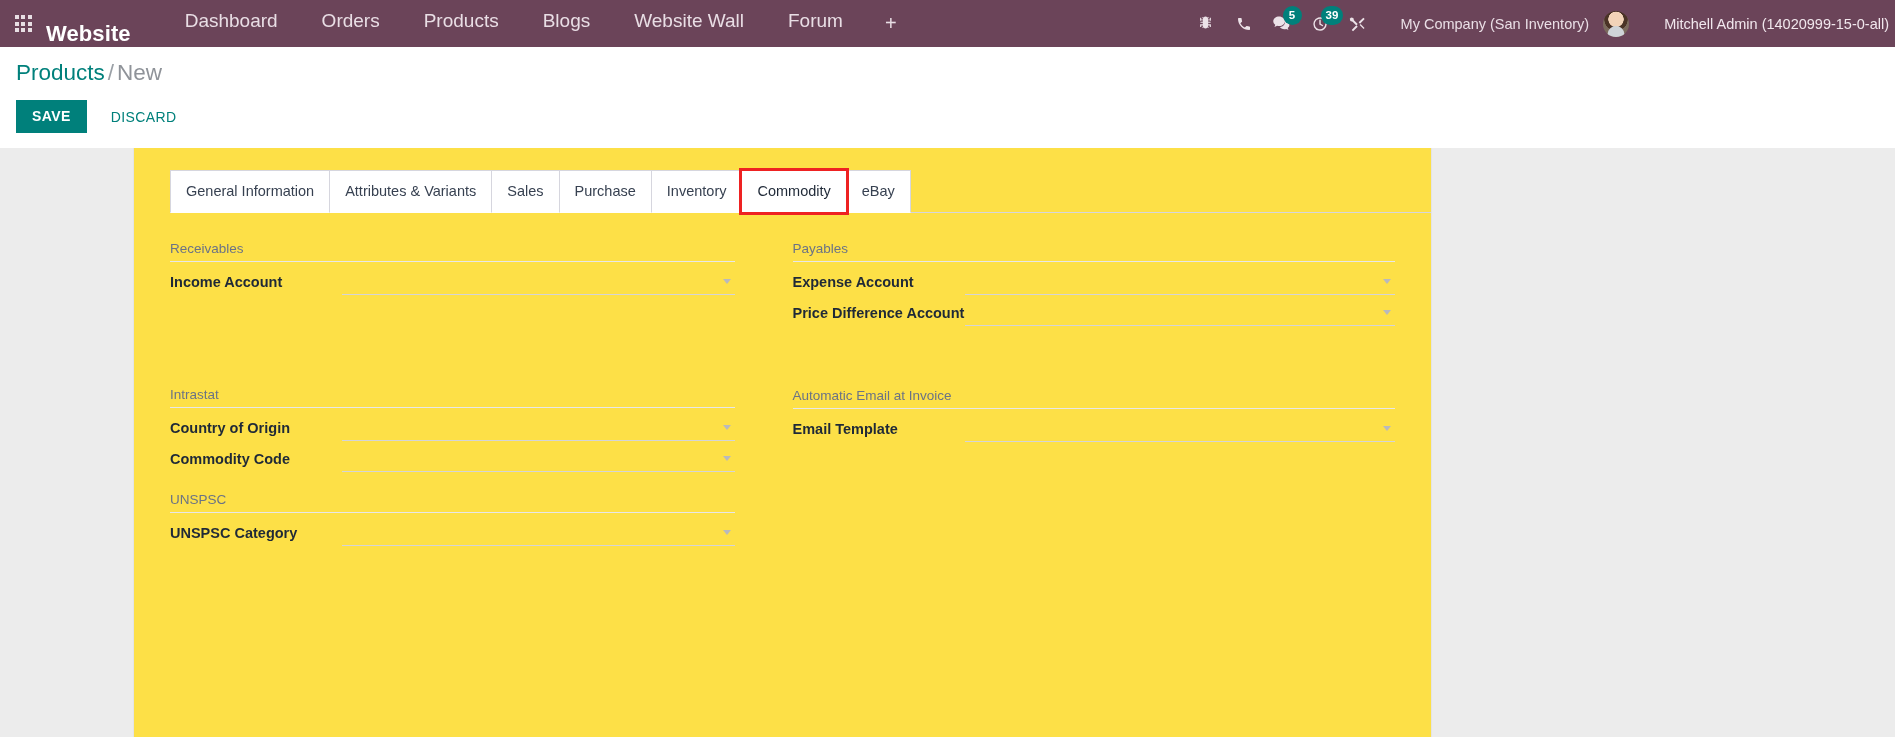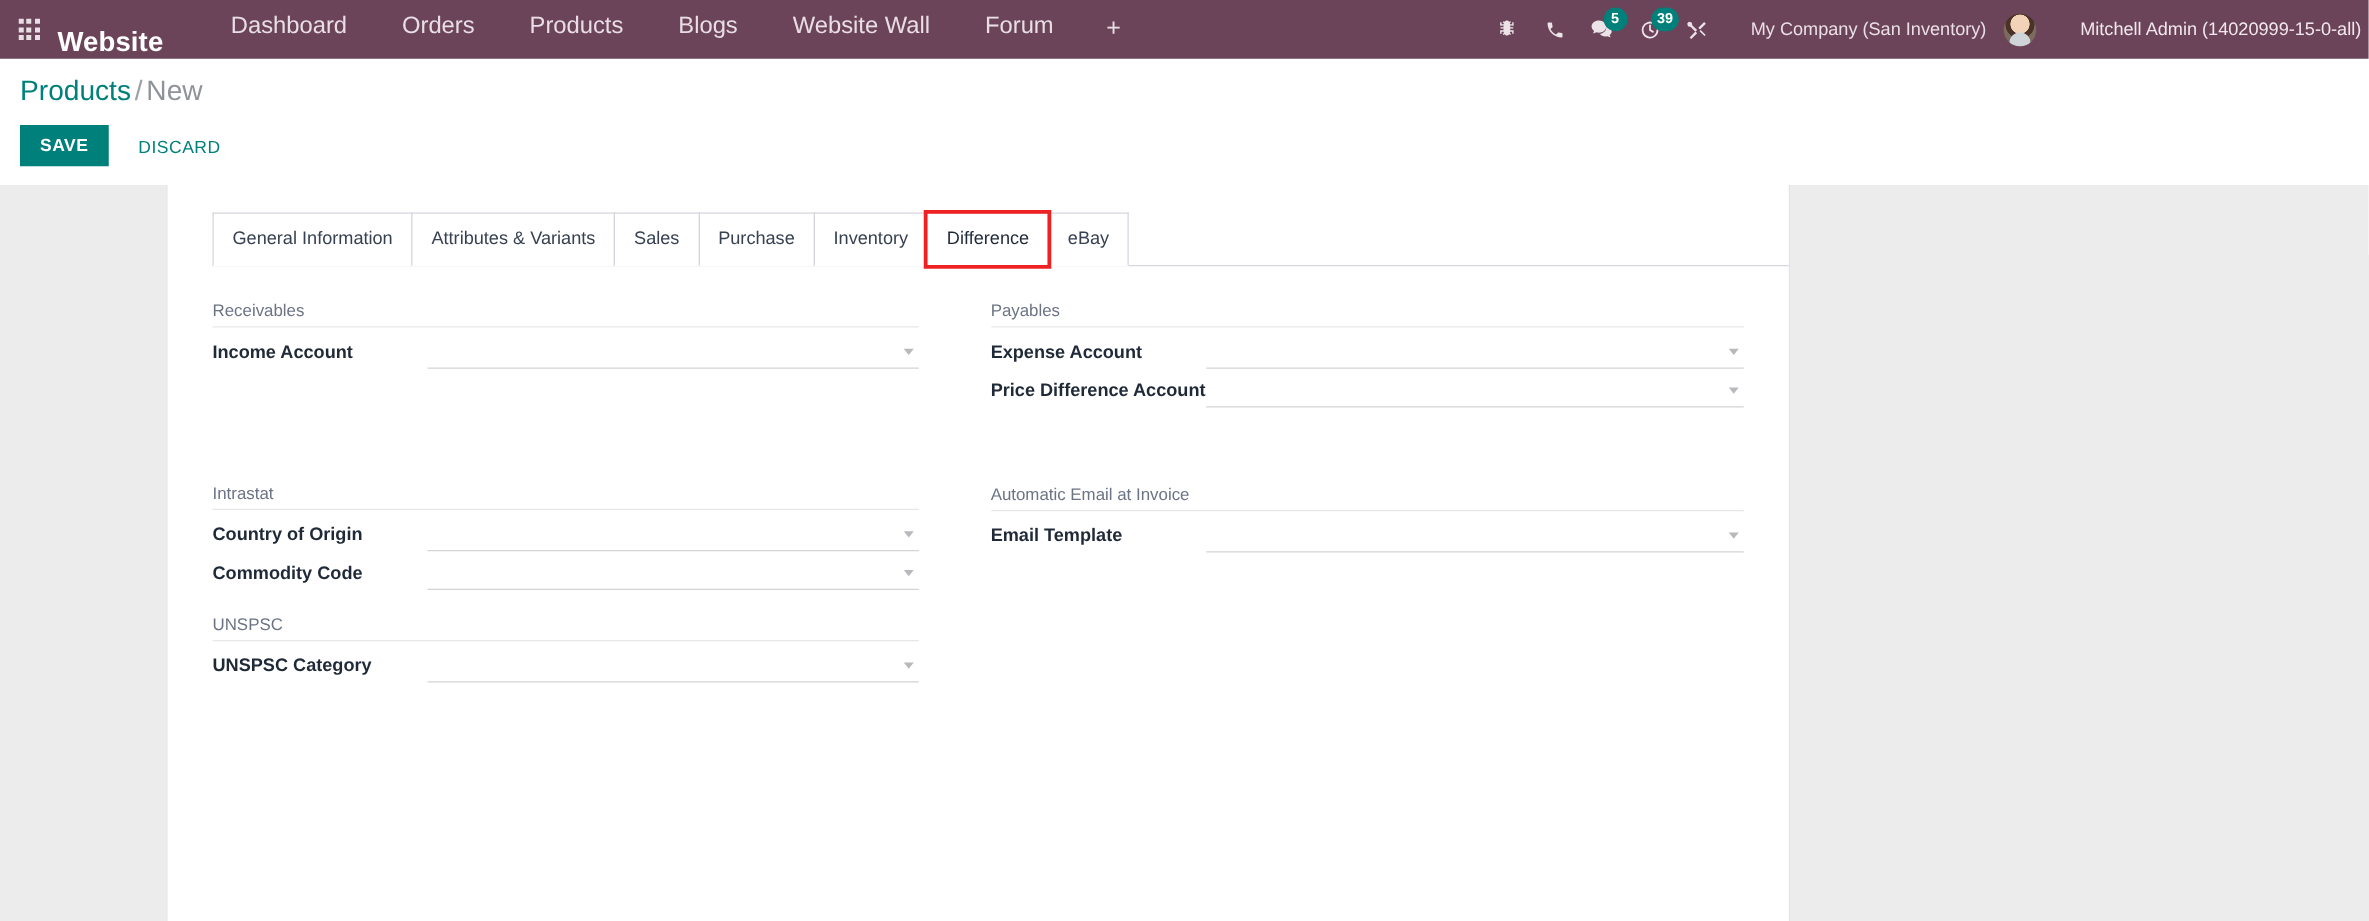--- a/index.html
+++ b/index.html
@@ -158,21 +158,21 @@
   }
 
   
   .sheet-bg {
     background: #ececec;
     padding: 0;
     height: calc(737px - 47px - 101px);
     position: relative;
   }
   .sheet {
-    background: #ffffff;
+    background: #fde047;
     margin: 0 0 0 133px;
     width: 1299px;
     min-height: 100%;
     border-left: 1px solid #e4e4e4;
     border-right: 1px solid #e4e4e4;
     padding: 0;
     position: relative;
   }
   .notebook {
     padding: 22px 0 0 0;
@@ -367,21 +367,21 @@
 <div class="sheet-bg">
   <div class="sheet">
 
     <div class="notebook">
       <div class="tabs">
         <div class="tab">General Information</div>
         <div class="tab">Attributes &amp; Variants</div>
         <div class="tab">Sales</div>
         <div class="tab">Purchase</div>
         <div class="tab">Inventory</div>
-        <div class="tab active highlighted">Difference</div>
+        <div class="tab active highlighted">Commodity</div>
         <div class="tab">eBay</div>
       </div>
     </div>
 
     <div class="form-body">
 
       <div class="col left">
 
         <div class="group">
           <div class="group-title">Receivables</div>

